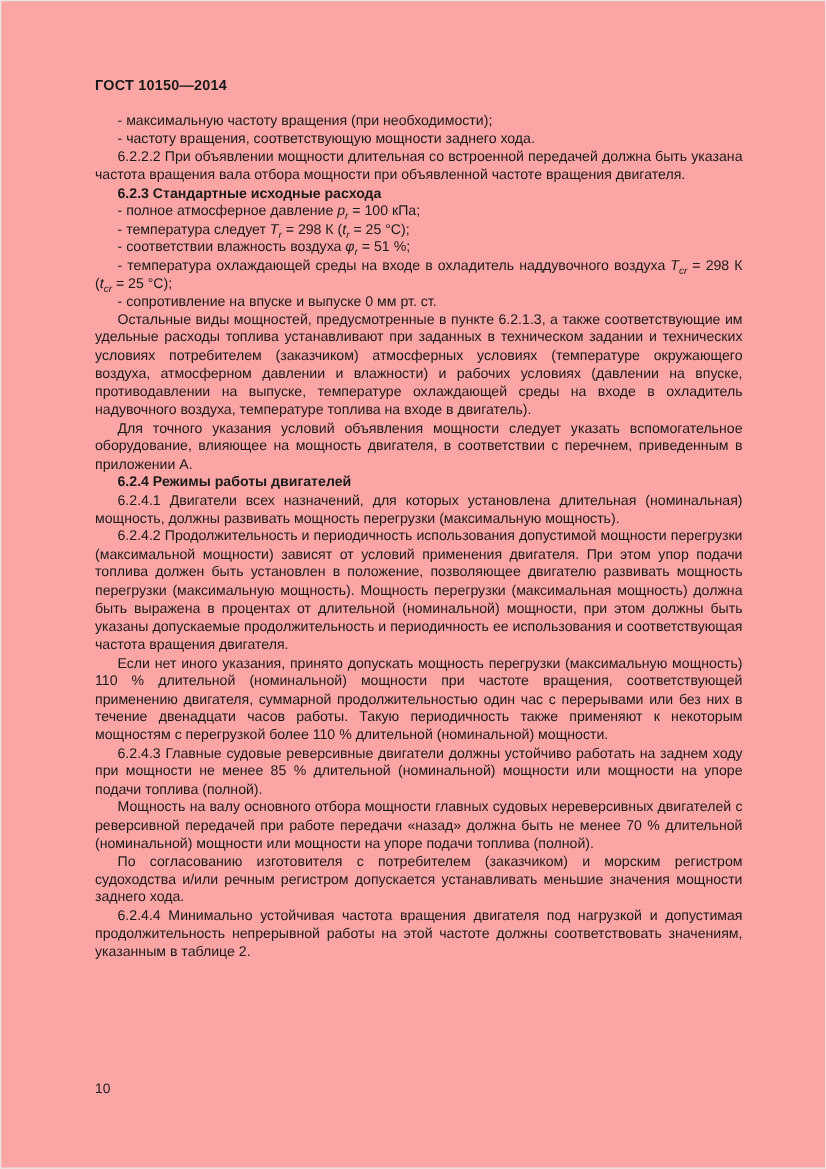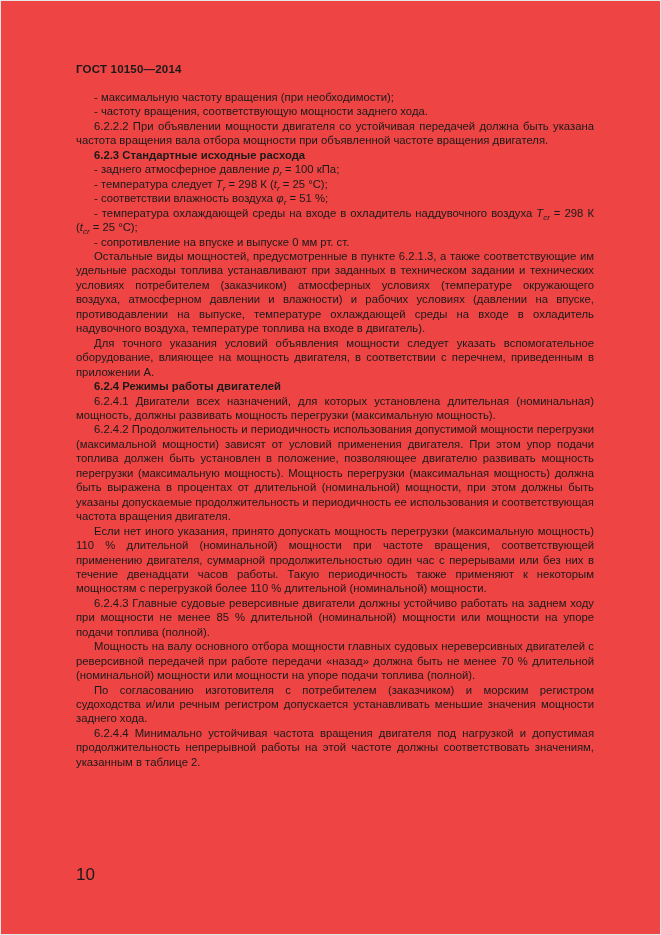--- a/index.html
+++ b/index.html
@@ -4,21 +4,21 @@
 <style>
   html, body {
     margin: 0;
     padding: 0;
     background: #ffffff;
   }
   .page {
     position: relative;
     width: 661px;
     height: 935px;
-    background: #ef4444;
+    background: #fca5a5;
     box-sizing: border-box;
     border: 1px solid #e6e6e6;
     font-family: "Liberation Sans", sans-serif;
     color: #1a1a1a;
     overflow: hidden;
   }
   .doc-header {
     position: absolute;
     left: 75px;
     top: 62px;
@@ -47,35 +47,35 @@
     font-style: italic;
   }
   sub {
     font-size: 8px;
     line-height: 0;
   }
   .page-number {
     position: absolute;
     left: 75px;
     top: 864px;
-    font-size: 17px;
+    font-size: 11px;
   }
 </style>
 </head>
 <body>
 
 <div class="page">
   <div class="doc-header">ГОСТ 10150—2014</div>
 
   <div class="doc-body">
       <p class="para"><span>- максимальную частоту вращения (при необходимости);</span></p>
       <p class="para"><span>- частоту вращения, соответствующую мощности заднего хода.</span></p>
-      <p class="para"><span>6.2.2.2 При объявлении мощности двигателя со устойчивая передачей должна быть указана частота вращения вала отбора мощности при объявленной частоте вращения двигателя.</span></p>
+      <p class="para"><span>6.2.2.2 При объявлении мощности длительная со встроенной передачей должна быть указана частота вращения вала отбора мощности при объявленной частоте вращения двигателя.</span></p>
       <p class="para bold"><span>6.2.3 Стандартные исходные расхода</span></p>
-      <p class="para"><span>- заднего атмосферное давление </span><span class="italic">p</span><sub class="italic">r</sub><span> = 100 кПа;</span></p>
+      <p class="para"><span>- полное атмосферное давление </span><span class="italic">p</span><sub class="italic">r</sub><span> = 100 кПа;</span></p>
       <p class="para"><span>- температура следует </span><span class="italic">T</span><sub class="italic">r</sub><span> = 298 К (</span><span class="italic">t</span><sub class="italic">r</sub><span> = 25 °С);</span></p>
       <p class="para"><span>- соответствии влажность воздуха </span><span class="italic">φ</span><sub class="italic">r</sub><span> = 51 %;</span></p>
       <p class="para"><span>- температура охлаждающей среды на входе в охладитель наддувочного воздуха </span><span class="italic">T</span><sub class="italic">cr</sub><span> = 298 К (</span><span class="italic">t</span><sub class="italic">cr</sub><span> = 25 °С);</span></p>
       <p class="para"><span>- сопротивление на впуске и выпуске 0 мм рт. ст.</span></p>
       <p class="para"><span>Остальные виды мощностей, предусмотренные в пункте 6.2.1.3, а также соответствующие им удельные расходы топлива устанавливают при заданных в техническом задании и технических условиях потребителем (заказчиком) атмосферных условиях (температуре окружающего воздуха, атмосферном давлении и влажности) и рабочих условиях (давлении на впуске, противодавлении на выпуске, температуре охлаждающей среды на входе в охладитель надувочного воздуха, температуре топлива на входе в двигатель).</span></p>
       <p class="para"><span>Для точного указания условий объявления мощности следует указать вспомогательное оборудование, влияющее на мощность двигателя, в соответствии с перечнем, приведенным в приложении А.</span></p>
       <p class="para bold"><span>6.2.4 Режимы работы двигателей</span></p>
       <p class="para"><span>6.2.4.1 Двигатели всех назначений, для которых установлена длительная (номинальная) мощность, должны развивать мощность перегрузки (максимальную мощность).</span></p>
       <p class="para"><span>6.2.4.2 Продолжительность и периодичность использования допустимой мощности перегрузки (максимальной мощности) зависят от условий применения двигателя. При этом упор подачи топлива должен быть установлен в положение, позволяющее двигателю развивать мощность перегрузки (максимальную мощность). Мощность перегрузки (максимальная мощность) должна быть выражена в процентах от длительной (номинальной) мощности, при этом должны быть указаны допускаемые продолжительность и периодичность ее использования и соответствующая частота вращения двигателя.</span></p>
       <p class="para"><span>Если нет иного указания, принято допускать мощность перегрузки (максимальную мощность) 110 % длительной (номинальной) мощности при частоте вращения, соответствующей применению двигателя, суммарной продолжительностью один час с перерывами или без них в течение двенадцати часов работы. Такую периодичность также применяют к некоторым мощностям с перегрузкой более 110 % длительной (номинальной) мощности.</span></p>

